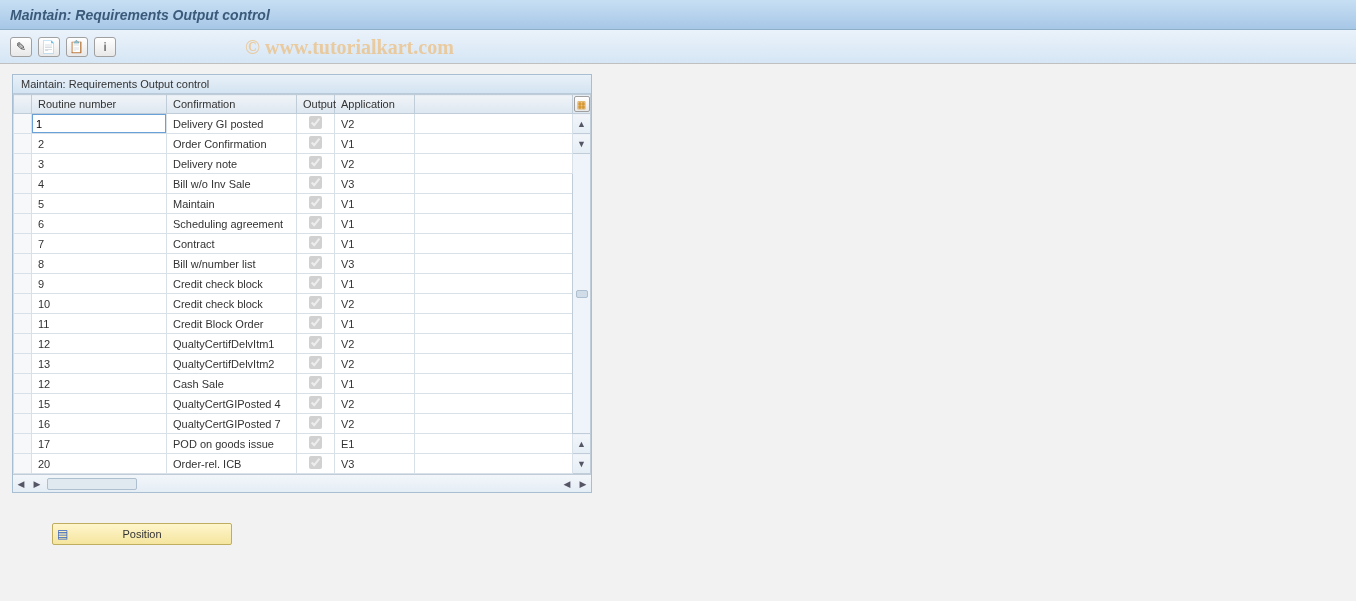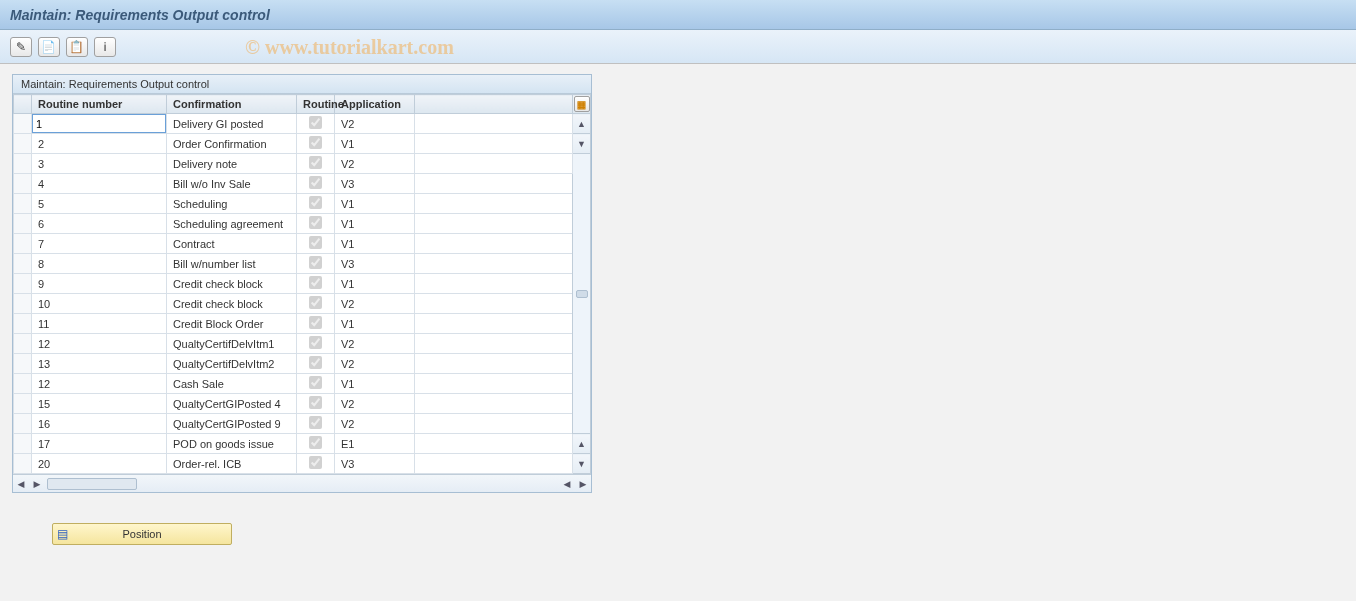--- a/index.html
+++ b/index.html
@@ -68,21 +68,21 @@
   table {
     width: 100%;
     border-collapse: collapse;
     table-layout: fixed;
   }
   thead th {
     background: linear-gradient(#f0f4f8,#dde7f0);
     border: 1px solid #c0cdd9;
     text-align: left;
     padding: 3px 6px;
-    font-weight: bold;
+    font-weight: normal;
     font-size: 11px;
     height: 15px;
   }
   tbody td {
     border: 1px solid #d8e0e8;
     padding: 2px 6px;
     height: 19px;
     background: #fff;
     font-size: 11px;
   }
@@ -207,21 +207,21 @@
             <col class="col-active">
             <col class="col-app">
             <col class="col-fill">
             <col class="col-vscroll">
         </colgroup>
         <thead>
           <tr>
             <th></th>
             <th>Routine number</th>
             <th>Confirmation</th>
-            <th>Routine</th>
+            <th>Output</th>
             <th>Application</th>
             <th></th>
             <th style="text-align:center;padding:0;">
               <span class="config-btn">
                 <span>▦</span>
               </span>
             </th>
           </tr>
         </thead>
         <tbody id="tbody">
@@ -258,21 +258,21 @@
               <td class="rownum"></td>
               <td>4</td>
               <td>Bill w/o Inv Sale</td>
               <td class="active-cell"><input type="checkbox" disabled="" checked="" style=""></td>
               <td>V3</td>
               <td></td>
             </tr>
             <tr>
               <td class="rownum"></td>
               <td>5</td>
-              <td>Scheduling</td>
+              <td>Maintain</td>
               <td class="active-cell"><input type="checkbox" disabled="" checked="" style=""></td>
               <td>V1</td>
               <td></td>
             </tr>
             <tr>
               <td class="rownum"></td>
               <td>6</td>
               <td>Scheduling agreement</td>
               <td class="active-cell"><input type="checkbox" disabled="" checked="" style=""></td>
               <td>V1</td>
@@ -346,21 +346,21 @@
               <td class="rownum"></td>
               <td>15</td>
               <td>QualtyCertGIPosted 4</td>
               <td class="active-cell"><input type="checkbox" disabled="" checked="" style=""></td>
               <td>V2</td>
               <td></td>
             </tr>
             <tr>
               <td class="rownum"></td>
               <td>16</td>
-              <td>QualtyCertGIPosted 9</td>
+              <td>QualtyCertGIPosted 7</td>
               <td class="active-cell"><input type="checkbox" disabled="" checked="" style=""></td>
               <td>V2</td>
               <td></td>
             </tr>
             <tr>
               <td class="rownum"></td>
               <td>17</td>
               <td>POD on goods issue</td>
               <td class="active-cell"><input type="checkbox" disabled="" checked="" style=""></td>
               <td>E1</td>

